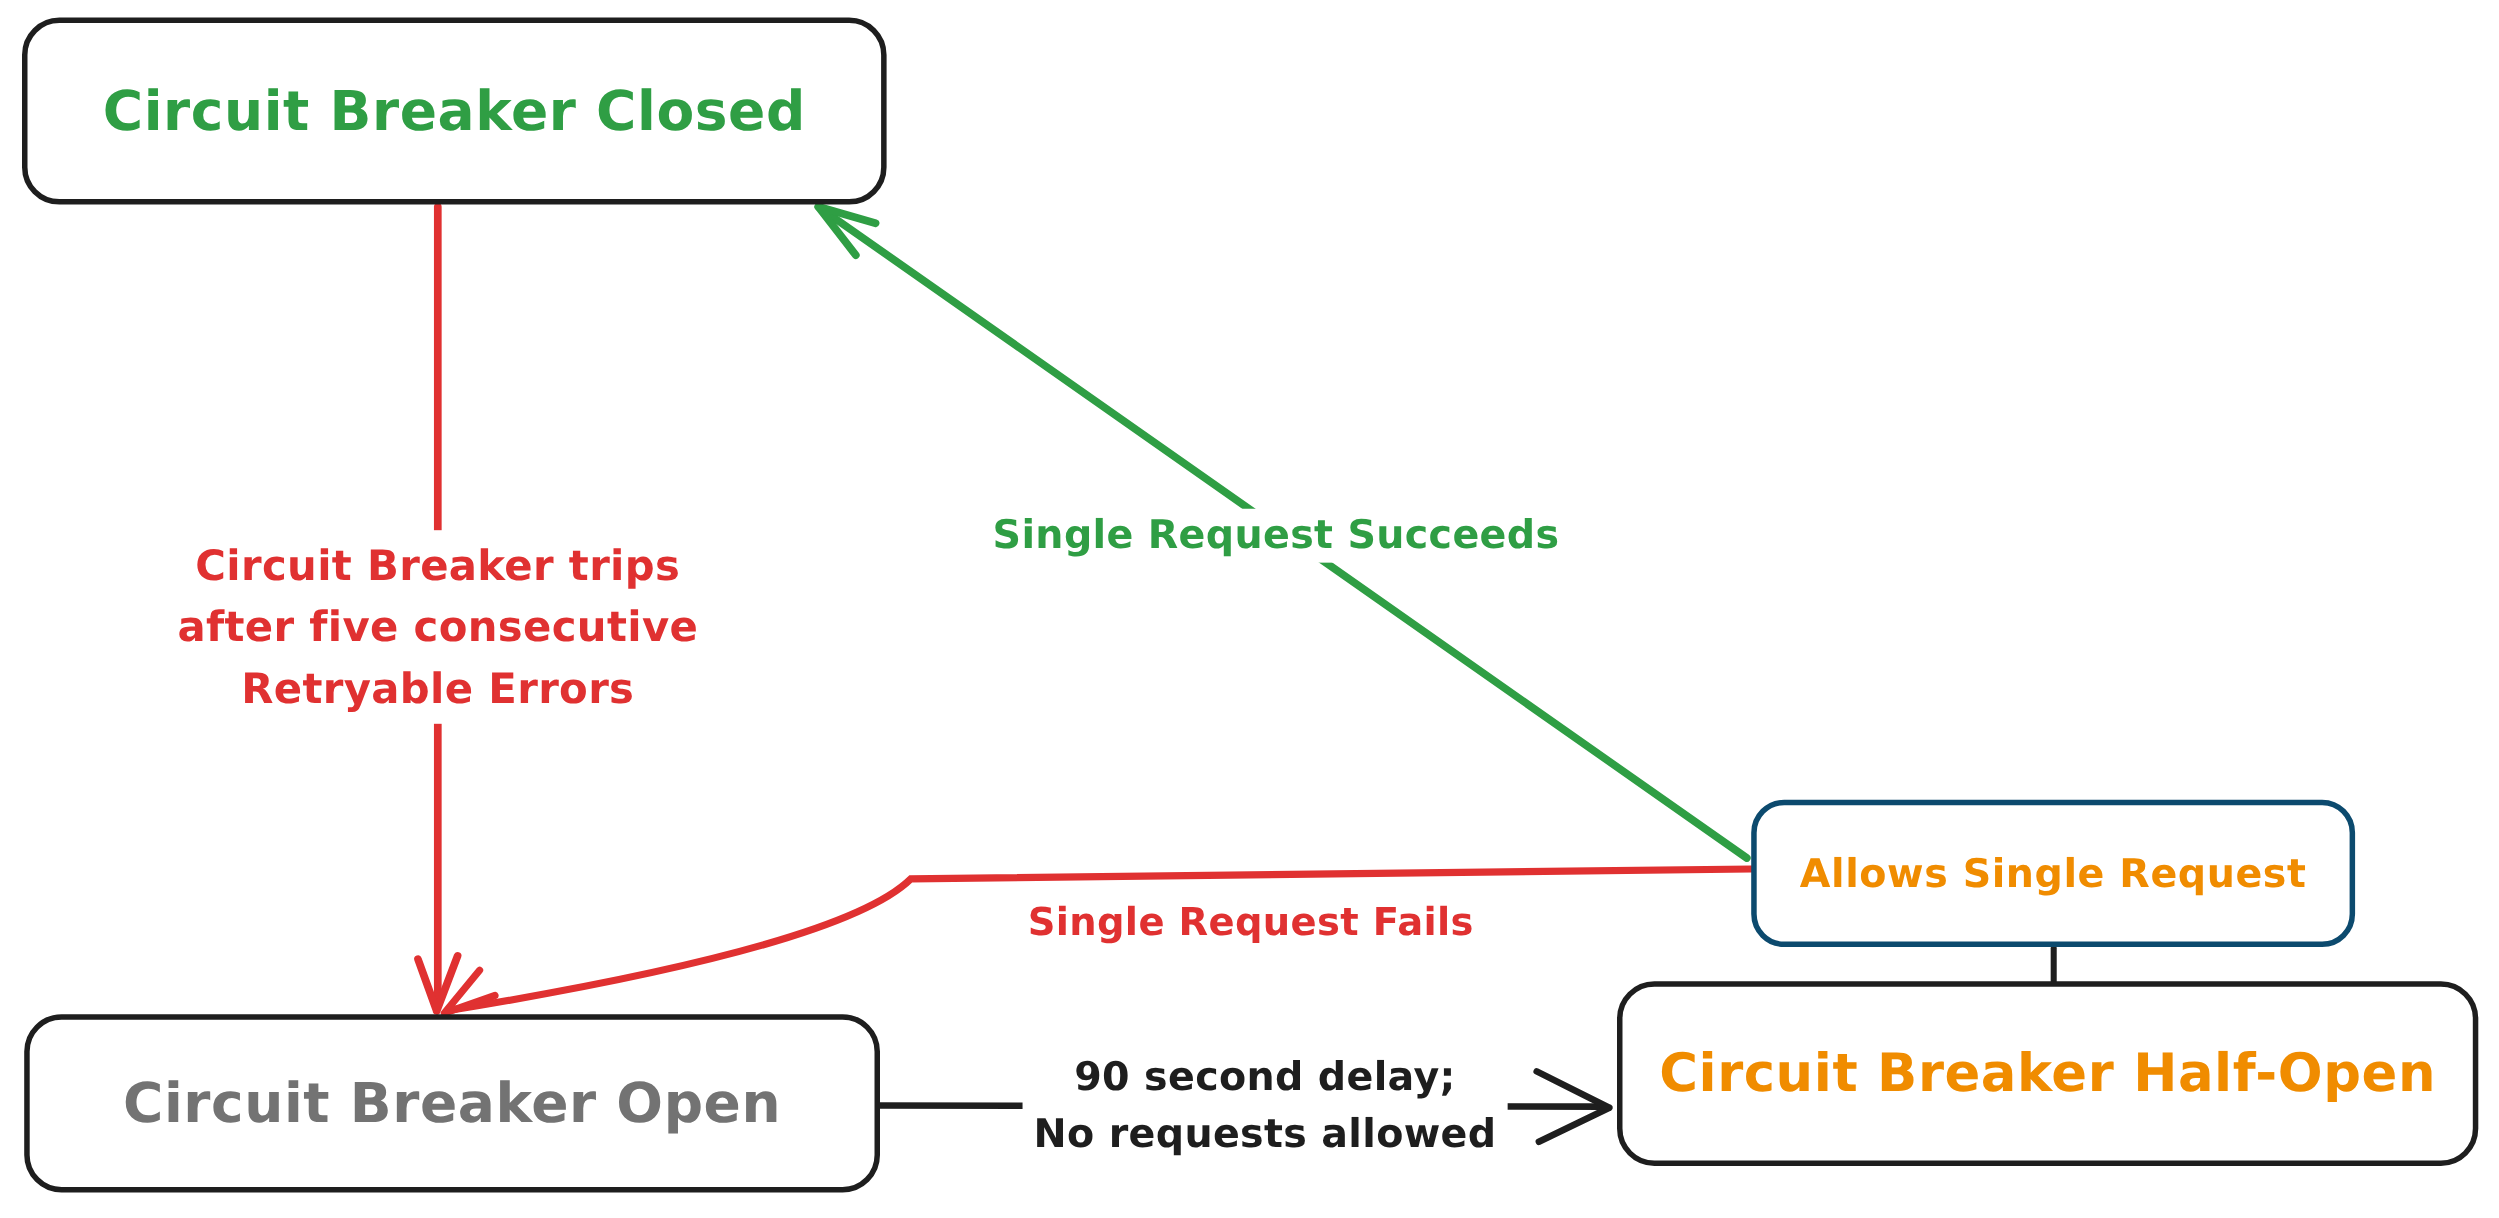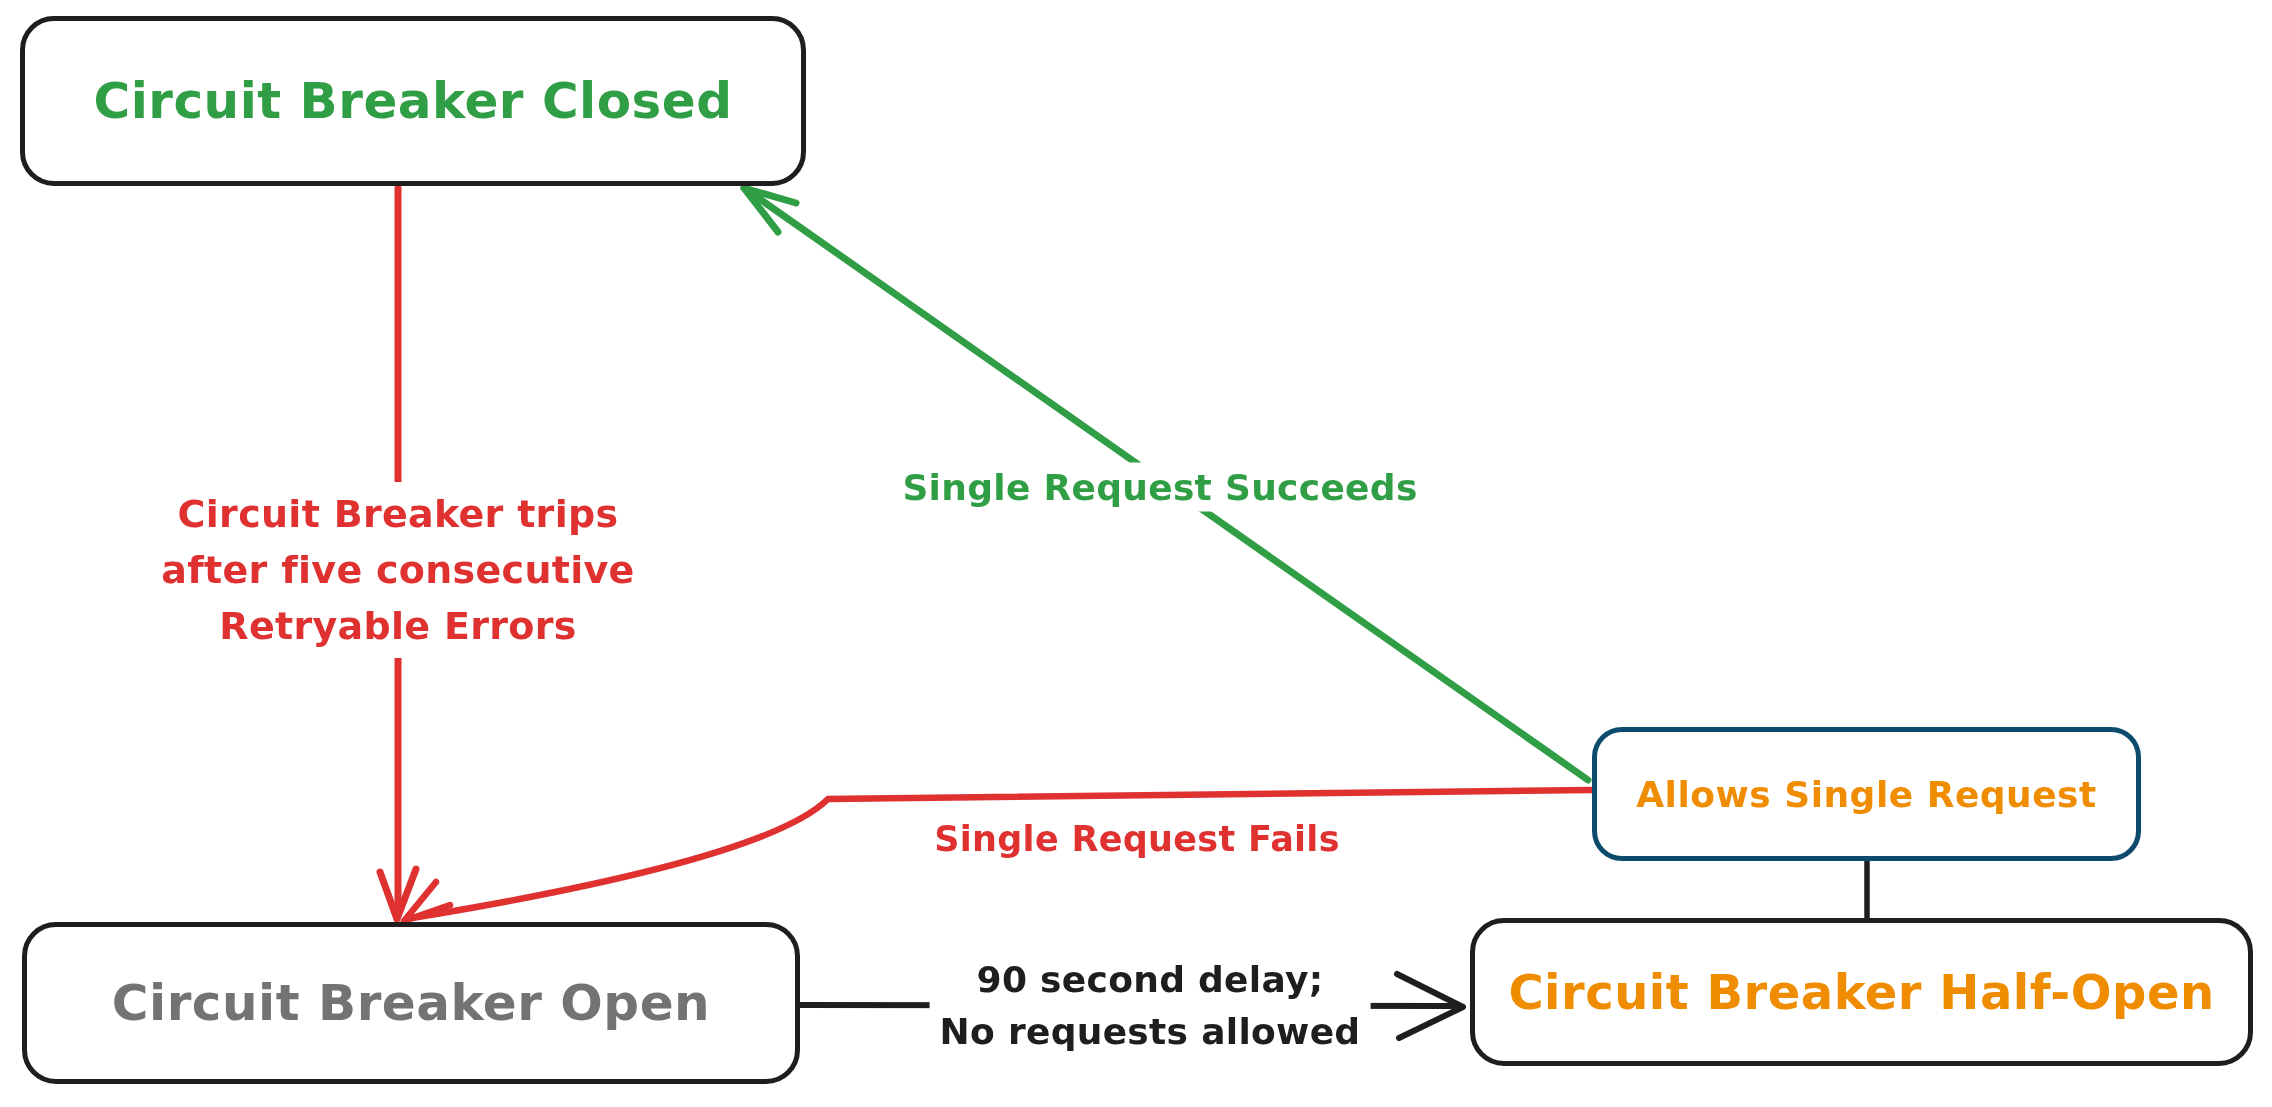--- a/index.html
+++ b/index.html
@@ -31,21 +31,21 @@
     border-radius: 34px;
     display: flex;
     align-items: center;
     justify-content: center;
     text-align: center;
     font-weight: bold;
     letter-spacing: 0.5px;
   }
   .box-closed   { left: 20px;   top: 16px;  width: 786px; height: 170px; color: #2f9e44; font-size: 50px; }
   .box-open     { left: 22px;   top: 922px; width: 778px; height: 162px; color: #737373; font-size: 50px; }
-  .box-half     { left: 1470px; top: 918px; width: 783px; height: 148px; color: #f08c00; font-size: 48px; }
+  .box-half     { left: 1470px; top: 892px; width: 783px; height: 168px; color: #f08c00; font-size: 48px; }
   .box-allows   {
     left: 1592px; top: 727px; width: 549px; height: 134px;
     border: 5px solid #0c4a6e;
     border-radius: 30px;
     color: #f08c00; font-size: 36px;
   }
   .edge-label {
     position: absolute;
     transform: translate(-50%, -50%);
     background: #ffffff;

